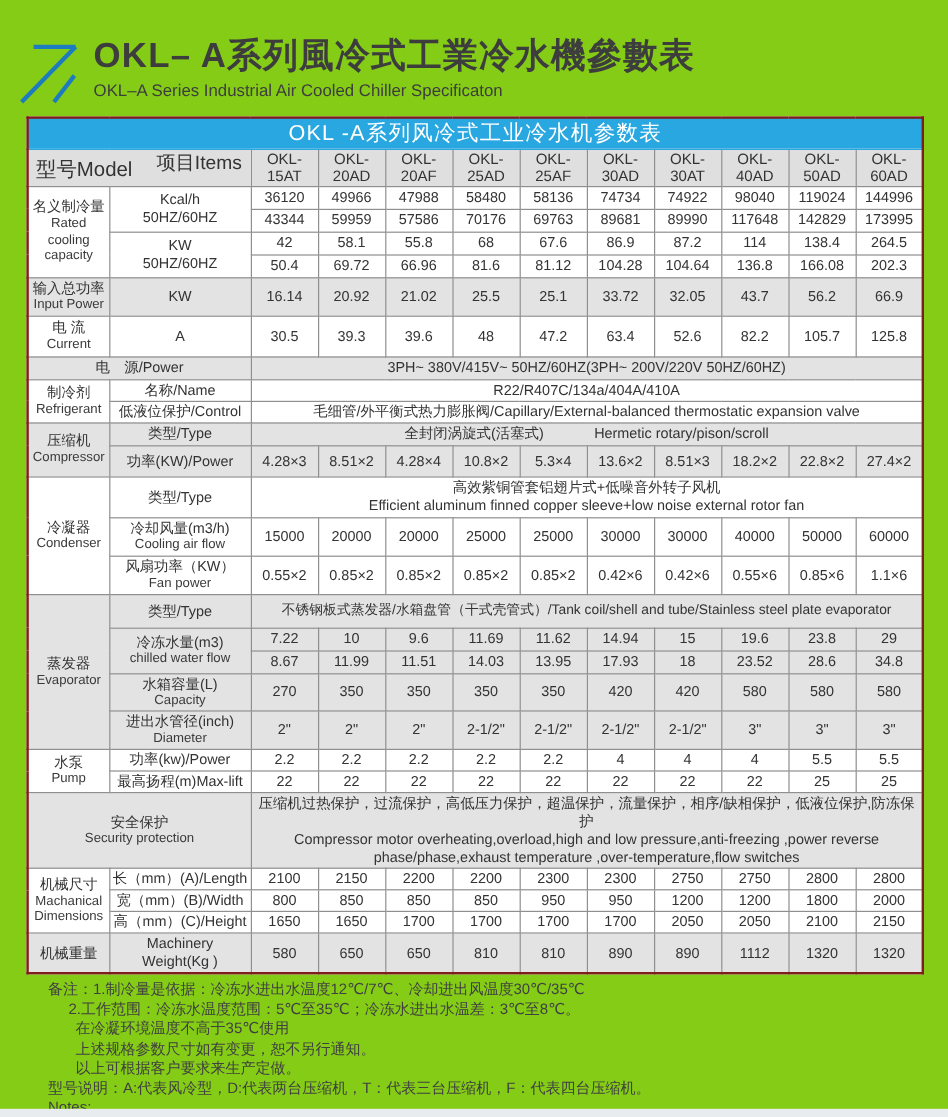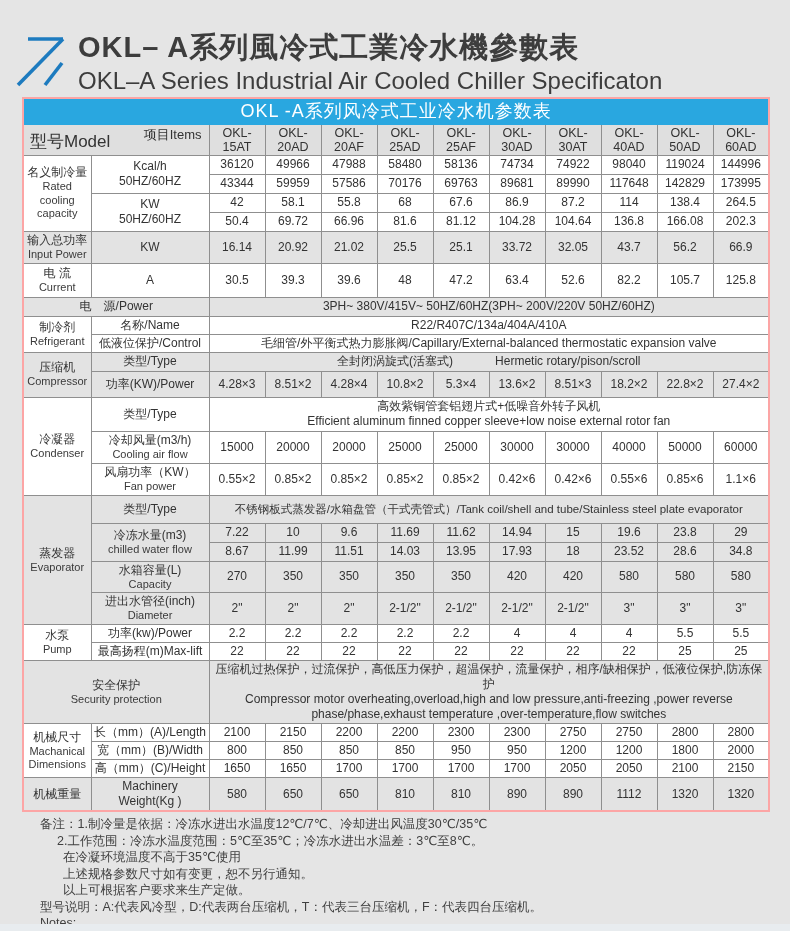--- a/index.html
+++ b/index.html
@@ -1,39 +1,39 @@
 <!DOCTYPE html>
 <html><head>
 <meta charset="utf-8">
 <style>
   * { box-sizing: border-box; }
   body { margin:0; background:#fbfbfb; font-family:"Liberation Sans","DejaVu Sans",sans-serif; color:#333; }
-  .page { position:relative; width:790px; height:931px; background:#e5e5e5; overflow:hidden; }
+  .page { position:relative; width:790px; height:931px; background:#84cc16; overflow:hidden; }
 
   
   .title-block { position:absolute; top:32px; left:14px; display:flex; gap:10px; align-items:flex-start; }
   .arrow-wrap { width:54px; height:60px; flex:0 0 auto; }
   .t-cn { margin:0; font-size:29px; font-weight:600; color:#3d3d3d; letter-spacing:1px; line-height:1.1; }
-  .t-en { margin:3px 0 0; font-size:24px; font-weight:400; color:#3d3d3d; }
+  .t-en { margin:3px 0 0; font-size:14px; font-weight:400; color:#3d3d3d; }
 
   
   table.spec { position:absolute; top:97px; left:22px; width:746px; border-collapse:collapse; table-layout:fixed;
-               background:#fff; border:2px solid #fca5a5; }
+               background:#fff; border:2px solid #7f1d1d; }
   td { border:1px solid #8f8f8f; text-align:center; vertical-align:middle; font-size:12px; padding:1px 2px; line-height:1.25; color:#333; }
   .band td { background:#29a7e0; color:#fff; font-size:18px; letter-spacing:1px; border-color:#29a7e0; height:26px; }
   tr.head td { background:#dfdfdf; }
   tr.shade td { background:#e3e3e3; }
   .h18{height:18px}.h19{height:19px}.h26{height:26px}.h28{height:28px}.h30{height:30px}
   .h31{height:31px}.h32{height:32px}.h34{height:34px}.h52{height:52px}
   .cn { display:block; font-size:12px; }
   .en { display:block; font-size:11px; color:#3a3a3a; }
   .left-gap { margin-right:42px;text-align:center; }
   td.corner { position:relative; background-color:#dfdfdf;
     background-image:linear-gradient(to bottom right, transparent calc(50% - 1px), #8f8f8f calc(50% - 1px), #8f8f8f calc(50% + 1px), transparent calc(50% + 1px)); }
-  td.corner .c-items { position:absolute; top:2px; right:7px; font-size:13px;margin-left:12px; }
+  td.corner .c-items { position:absolute; top:2px; right:7px; font-size:16px;margin-left:12px; }
   td.corner .c-model { position:absolute; bottom:2px; left:6px; font-size:17px; }
   .mh span { display:block; font-size:12.5px; line-height:14px; }
 
   
   .notes { position:absolute; top:816px; left:40px; font-size:12.5px; line-height:16.5px; color:#404040; }
   .notes div { white-space:nowrap; }
   .ind1 { margin-left:17px; }
   .ind2 { margin-left:23px; }
 
   .bottom-stripe { position:absolute; bottom:0; left:0; width:100%; height:7px; background:#e8ecef; }

